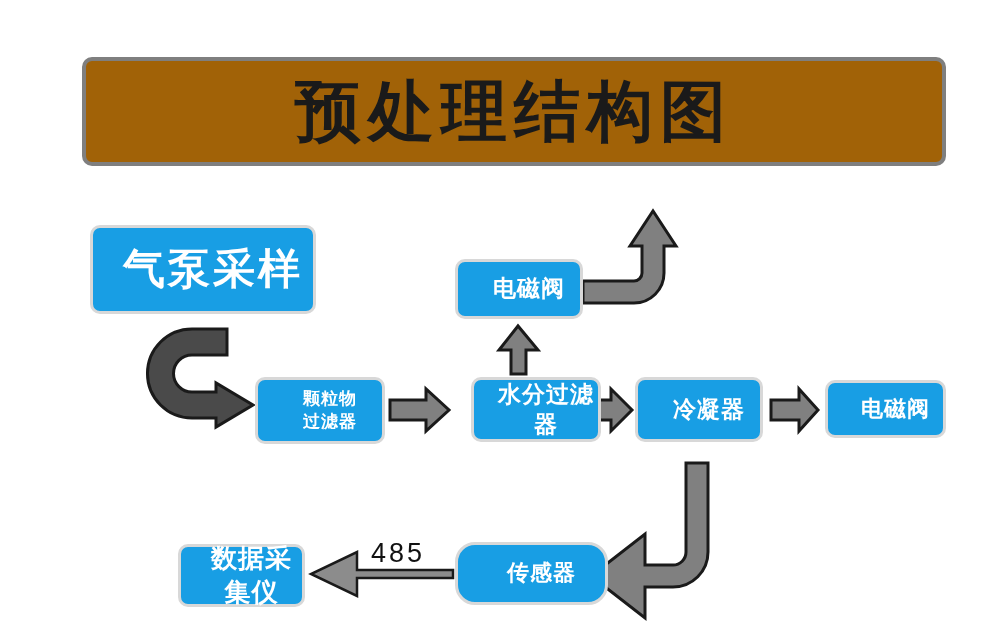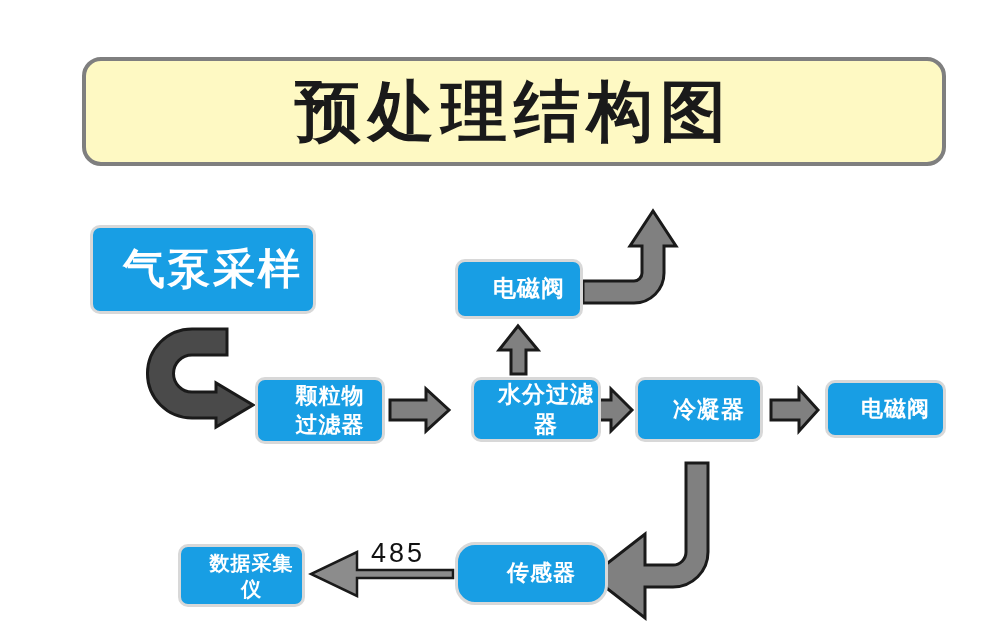--- a/index.html
+++ b/index.html
@@ -3,21 +3,21 @@
 <meta charset="utf-8">
 <style>
   html,body{margin:0;padding:0;background:#ffffff;}
   body{
     width:1000px;height:636px;position:relative;overflow:hidden;
     font-family:"Liberation Sans","DejaVu Sans",sans-serif;
   }
   .canvas{position:absolute;left:0;top:0;width:1000px;height:636px;}
   .title-box{
     position:absolute;left:82px;top:57px;width:856px;height:101px;
-    background:#fef9c3;border:4px solid #7f7f7f;border-radius:19px;
+    background:#a16207;border:4px solid #7f7f7f;border-radius:10px;
     display:flex;align-items:center;justify-content:center;
   }
   .title-text{
     font-size:66px;font-weight:900;color:#1a1a1a;letter-spacing:7px;
     white-space:nowrap;
   }
   svg.arrows{position:absolute;left:0;top:0;width:1000px;height:636px;}
   .arrow-dark{fill:#4a4a4a;stroke:#1a1a1a;stroke-width:3;stroke-linejoin:miter;}
   .arrow-gray{fill:#808080;stroke:#1a1a1a;stroke-width:3;stroke-linejoin:miter;}
   .arrow-bus{fill:#8c8c8c;stroke:#1a1a1a;stroke-width:2.5;stroke-linejoin:miter;}
@@ -27,29 +27,29 @@
   }
   .node-label{
     color:#ffffff;font-weight:bold;text-align:center;white-space:pre-line;
     line-height:1.3;letter-spacing:1px;margin-left:20px;
   }
   .node-pump{left:90px;top:225px;width:226px;height:89px;}
   .node-pump .node-label{font-size:42px;letter-spacing:3px;}
   .node-valve-top{left:455px;top:259px;width:128px;height:60px;}
   .node-valve-top .node-label{font-size:23px;}
   .node-particulate{left:255px;top:377px;width:130px;height:67px;}
-  .node-particulate .node-label{font-size:22px;}
+  .node-particulate .node-label{font-size:17px;}
   .node-moisture{left:471px;top:377px;width:130px;height:65px;}
   .node-moisture .node-label{font-size:23px;}
   .node-condenser{left:635px;top:377px;width:128px;height:65px;}
   .node-condenser .node-label{font-size:23px;}
   .node-valve-right{left:825px;top:380px;width:121px;height:58px;}
   .node-valve-right .node-label{font-size:22px;}
   .node-collector{left:178px;top:544px;width:127px;height:63px;}
-  .node-collector .node-label{font-size:20px;}
+  .node-collector .node-label{font-size:26px;}
   .node-sensor{left:455px;top:542px;width:153px;height:63px;border-radius:20px;}
   .node-sensor .node-label{font-size:22px;}
   .bus-label{
     position:absolute;left:355px;top:538px;width:86px;text-align:center;
     font-size:27px;color:#111111;letter-spacing:3px;font-weight:500;
   }
 </style>
 </head>
 <body>
 

